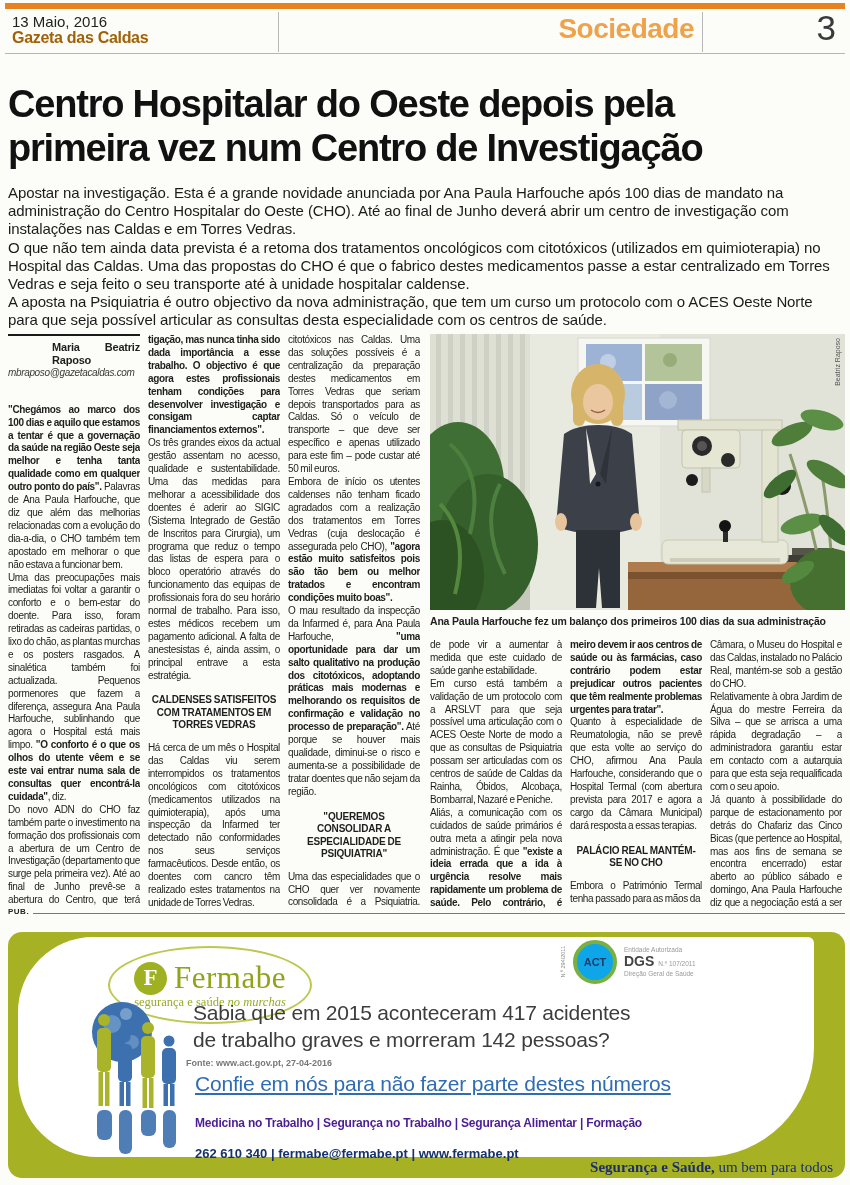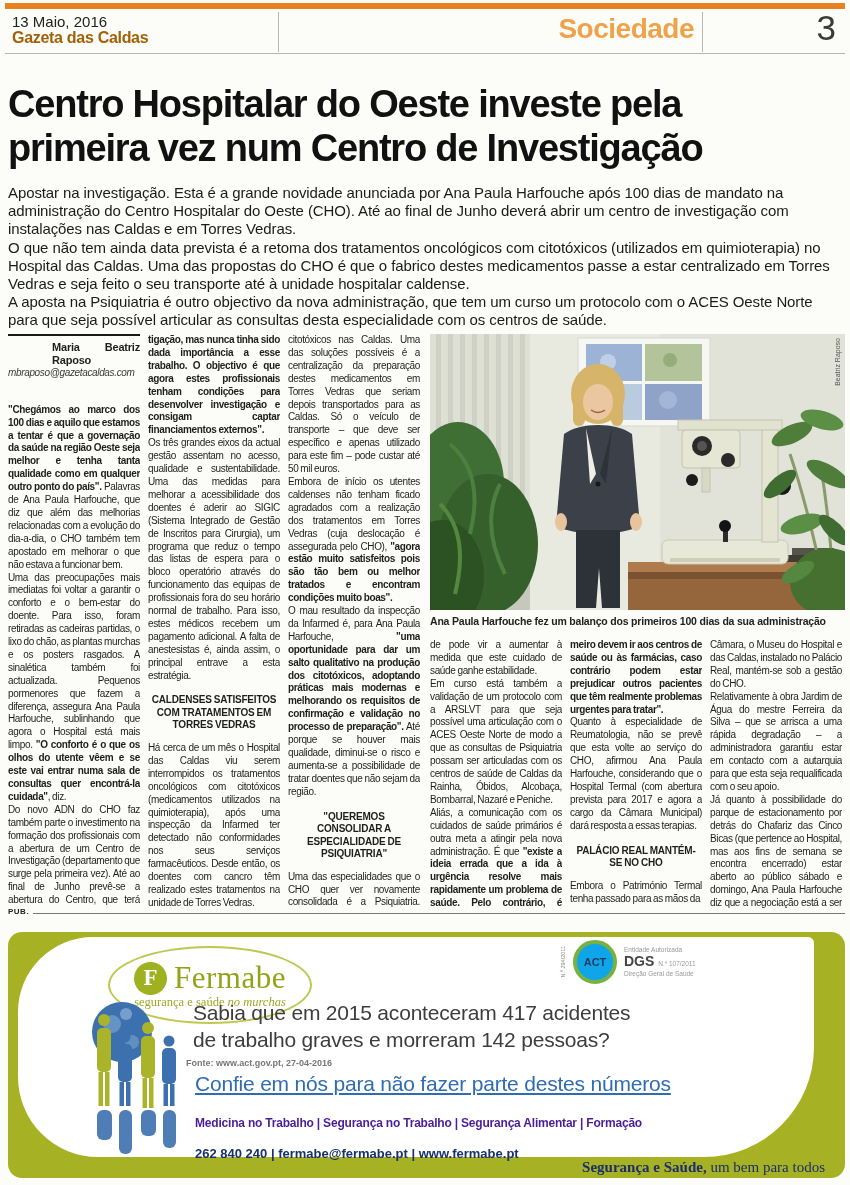--- a/index.html
+++ b/index.html
@@ -66,39 +66,39 @@
   .dgs-big small{font-size:6.5px;font-weight:400;color:#999;}
   .mosaic-wrap{position:absolute;left:676px;top:1px;width:122px;height:146px;border-radius:0 12px 70px 0;overflow:hidden;}
   .people{position:absolute;left:82px;top:62px;width:110px;height:160px;}
   .ad-headline{position:absolute;left:185px;top:68px;width:465px;font-size:21px;color:#3d3d3d;
                line-height:1.28;letter-spacing:-0.2px;}
   .ad-source{position:absolute;left:178px;top:126px;font-size:9px;font-weight:700;color:#777;}
   .ad-cta{position:absolute;left:187px;top:140px;font-size:21px;color:#2f6cb3;text-decoration:underline;
           letter-spacing:-0.2px;}
   .ad-services{position:absolute;left:187px;top:184px;font-size:12px;font-weight:700;color:#4c1d95;letter-spacing:-0.2px;}
   .ad-contact{position:absolute;left:187px;top:214px;font-size:13px;font-weight:700;color:#16316b;}
-  .ad-slogan{position:absolute;right:20px;top:227px;font-family:"Liberation Serif",serif;
+  .ad-slogan{position:absolute;right:12px;top:227px;font-family:"Liberation Serif",serif;
              font-size:15px;color:#1c2d6e;}
 </style>
 </head>
 <body>
 
 <div id="page">
 
   <div class="abs topbar"></div>
   <div class="abs hdr-date">13 Maio, 2016</div>
   <div class="abs hdr-paper">Gazeta das Caldas</div>
   <div class="abs hdr-div" style="left:278px;"></div>
   <div class="abs hdr-div" style="left:702px;"></div>
   <div class="abs hdr-section">Sociedade</div>
   <div class="abs hdr-page">3</div>
   <div class="abs hdr-rule"></div>
 
   <h1 class="abs headline" style="margin:0;">
-    <span>Centro Hospitalar do Oeste investe pela</span><br>
+    <span>Centro Hospitalar do Oeste depois pela</span><br>
     <span>primeira vez num Centro de Investigação</span>
   </h1>
 
   <div class="abs lede">
     <p>Apostar na investigação. Esta é a grande novidade anunciada por Ana Paula Harfouche após 100 dias de mandato na administração do Centro Hospitalar do Oeste (CHO). Até ao final de Junho deverá abrir um centro de investigação com instalações nas Caldas e em Torres Vedras.</p>
     <p>O que não tem ainda data prevista é a retoma dos tratamentos oncológicos com citotóxicos (utilizados em quimioterapia) no Hospital das Caldas. Uma das propostas do CHO é que o fabrico destes medicamentos passe a estar centralizado em Torres Vedras e seja feito o seu transporte até à unidade hospitalar caldense.</p>
     <p>A aposta na Psiquiatria é outro objectivo da nova administração, que tem um curso um protocolo com o ACES Oeste Norte para que seja possível articular as consultas desta especialidade com os centros de saúde.</p>
   </div>
 
   <div class="abs grid">
@@ -321,19 +321,19 @@
         <rect x="29" y="116" width="13" height="44" rx="6"></rect>
         <rect x="51" y="116" width="15" height="26" rx="6"></rect>
         <rect x="73" y="116" width="13" height="38" rx="6"></rect>
       </g>
     </svg>
 
     <div class="ad-headline">Sabia que em 2015 aconteceram 417 acidentes de trabalho graves e morreram 142 pessoas?</div>
     <div class="ad-source">Fonte: www.act.gov.pt, 27-04-2016</div>
     <div class="ad-cta">Confie em nós para não fazer parte destes números</div>
     <div class="ad-services">Medicina no Trabalho | Segurança no Trabalho | Segurança Alimentar | Formação</div>
-    <div class="ad-contact">262 840 240 | fermabe@fermabe.pt | www.fermabe.pt</div>
+    <div class="ad-contact">262 610 340 | fermabe@fermabe.pt | www.fermabe.pt</div>
     <div class="ad-slogan">
       <span class="b">Segurança e Saúde,</span><span> um bem para todos</span>
     </div>
   </div>
 
 </div>
 
 </body></html>

